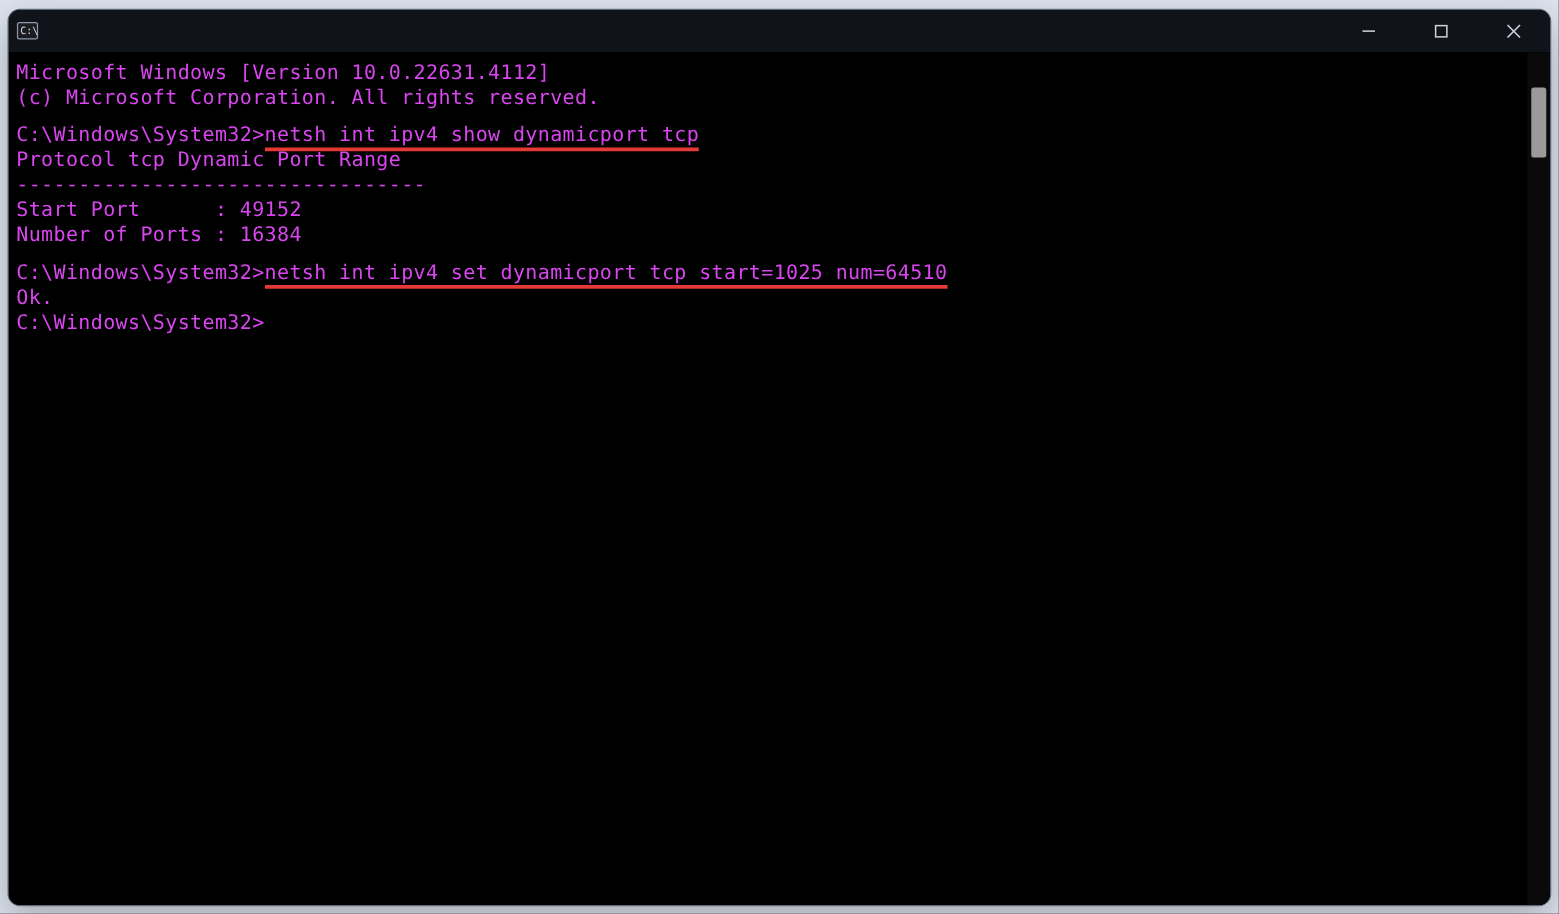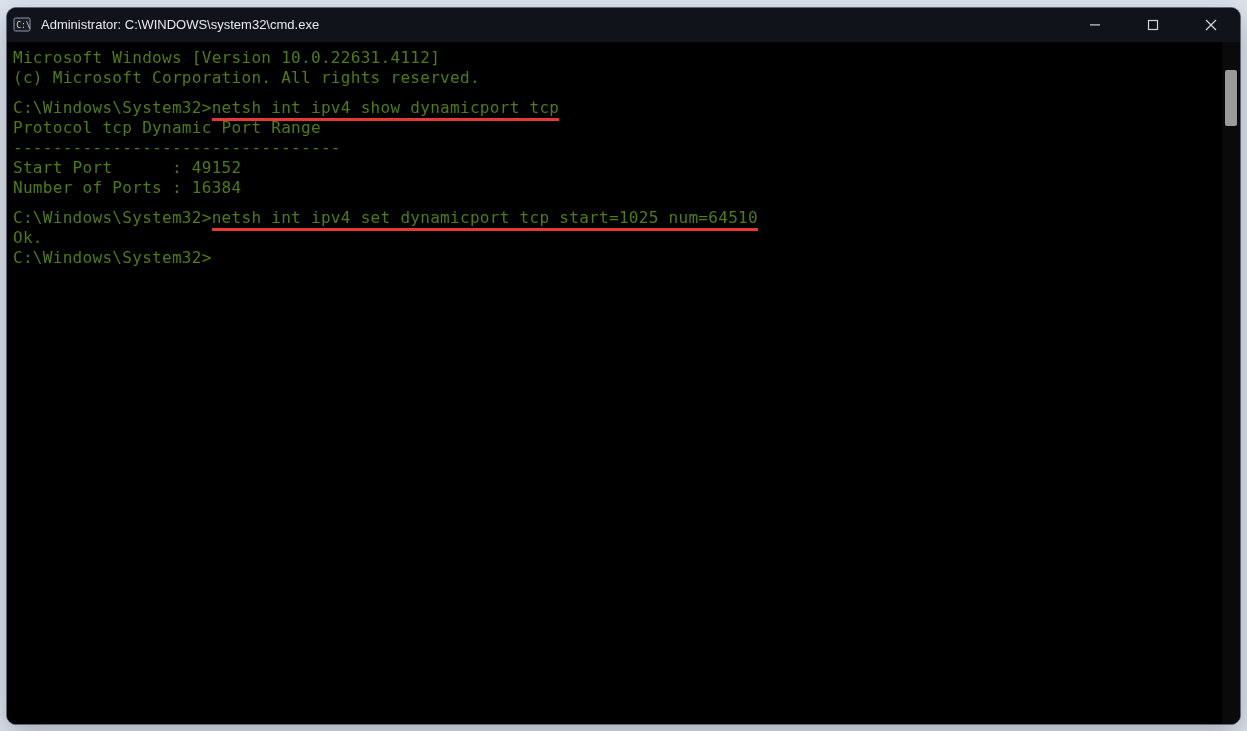--- a/index.html
+++ b/index.html
@@ -53,21 +53,21 @@
     .body {
       flex: 1 1 auto;
       display: flex;
       flex-direction: row;
       background: #000;
       overflow: hidden;
     }
     .terminal {
       flex: 1 1 auto;
       padding: 6px 6px 6px 6px;
-      color: #4d7c0f;
+      color: #d946ef;
       font-family: Consolas, "Lucida Console", monospace;
       font-size: 16px;
       line-height: 20px;
       white-space: pre;
       letter-spacing: .3px;
     }
     .scrollbar {
       width: 18px;
       background: #0a0a0a;
       position: relative;
@@ -96,21 +96,20 @@
 <body>
 
 <div class="window">
   <div class="titlebar">
     <span class="app-icon">
       <svg width="18" height="18" viewBox="0 0 18 18">
         <rect x="1" y="2" width="16" height="13" rx="1.5" fill="#1b1d22" stroke="#8e99ab" stroke-width="1"></rect>
         <text x="3.2" y="11.5" font-family="Consolas, monospace" font-size="8" fill="#d6dae2">C:\</text>
       </svg>
     </span>
-    <span class="title-text">Administrator: C:\WINDOWS\system32\cmd.exe</span>
     <span class="titlebar-spacer"></span>
     <div class="winctl">
       <svg width="12" height="12" viewBox="0 0 12 12">
           <rect x="1" y="5.3" width="10" height="1.2" fill="currentColor"></rect>
         </svg>
     </div>
     <div class="winctl">
       <svg width="12" height="12" viewBox="0 0 12 12">
           <rect x="1.5" y="1.5" width="9" height="9" fill="none" stroke="currentColor" stroke-width="1.2"></rect>
         </svg>

